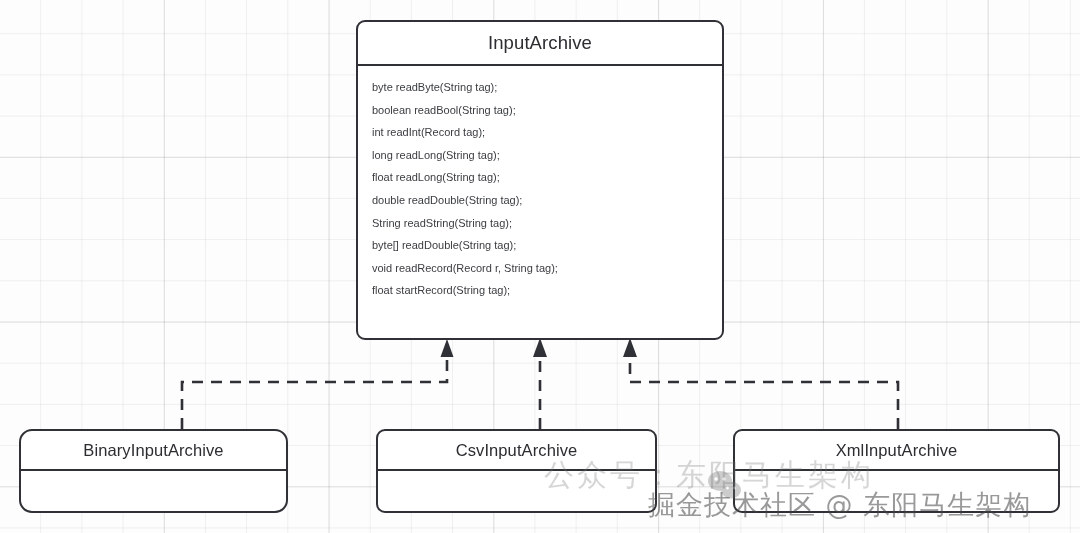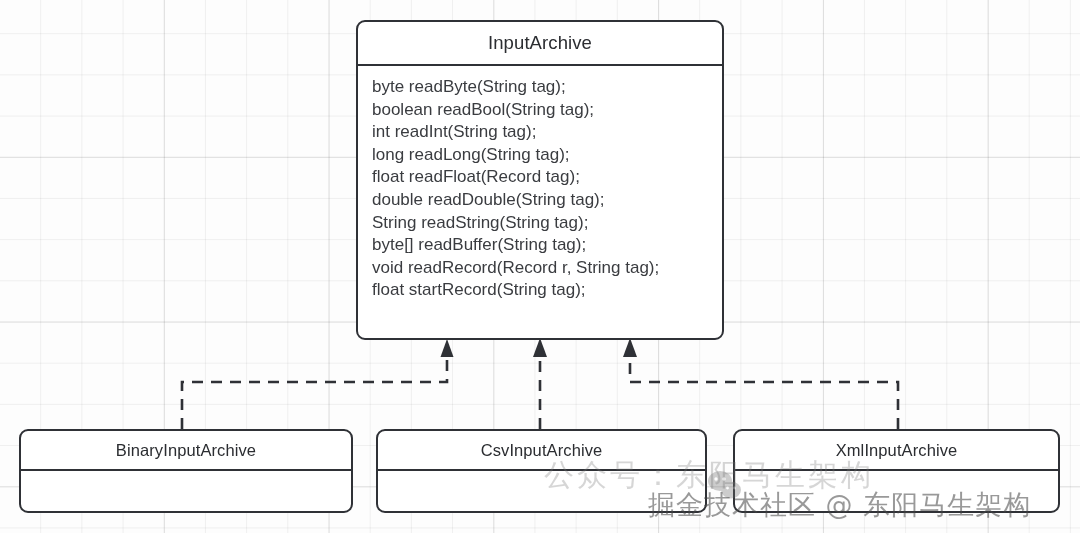--- a/index.html
+++ b/index.html
@@ -66,36 +66,36 @@
   }
   #box-inputarchive .uml-header {
     height: 44px;
     font-size: 18.5px;
   }
   #box-inputarchive .uml-body {
     padding-left: 14px;
     padding-top: 10px;
   }
   .method-line {
-    font-size: 17px;
+    font-size: 11px;
     line-height: 22.6px;
     color: #3a3c40;
     white-space: nowrap;
   }
 
   
   .subclass {
     height: 84px;
   }
   .subclass .uml-header {
     height: 40px;
     font-size: 16.5px;
   }
-  #box-binary  { left: 19px;  top: 429px; width: 334px; }
-  #box-csv     { left: 376px; top: 429px; width: 331px; }
+  #box-binary  { left: 19px;  top: 429px; width: 269px; border-radius: 13px; }
+  #box-csv     { left: 376px; top: 429px; width: 281px; }
   #box-xml     { left: 733px; top: 429px; width: 327px; }
 
   
   #connectors {
     position: absolute;
     left: 0;
     top: 0;
     width: 1080px;
     height: 533px;
     pointer-events: none;
@@ -159,26 +159,26 @@
       <path d="M898,429 L898,382 L630,382 L630,355" fill="none" stroke="#2f3136" stroke-width="2.6" stroke-dasharray="11,8" stroke-linecap="butt"></path>
       <path d="M630,338 L637,357 L623,357 Z" fill="#2f3136"></path>
     </g>
   </svg>
 
   <div class="uml-box" id="box-inputarchive">
     <div class="uml-header">InputArchive</div>
     <div class="uml-body">
       <div class="method-line">byte readByte(String tag);</div>
       <div class="method-line">boolean readBool(String tag);</div>
-      <div class="method-line">int readInt(String tag);</div>
+      <div class="method-line">int readInt(Record tag);</div>
       <div class="method-line">long readLong(String tag);</div>
-      <div class="method-line">float readFloat(Record tag);</div>
+      <div class="method-line">float readLong(String tag);</div>
       <div class="method-line">double readDouble(String tag);</div>
       <div class="method-line">String readString(String tag);</div>
-      <div class="method-line">byte[] readBuffer(String tag);</div>
+      <div class="method-line">byte[] readDouble(String tag);</div>
       <div class="method-line">void readRecord(Record r, String tag);</div>
       <div class="method-line">float startRecord(String tag);</div>
     </div>
   </div>
 
   <div class="uml-box subclass" id="box-binary">
     <div class="uml-header">BinaryInputArchive</div>
     <div class="uml-body"></div>
   </div>
 

